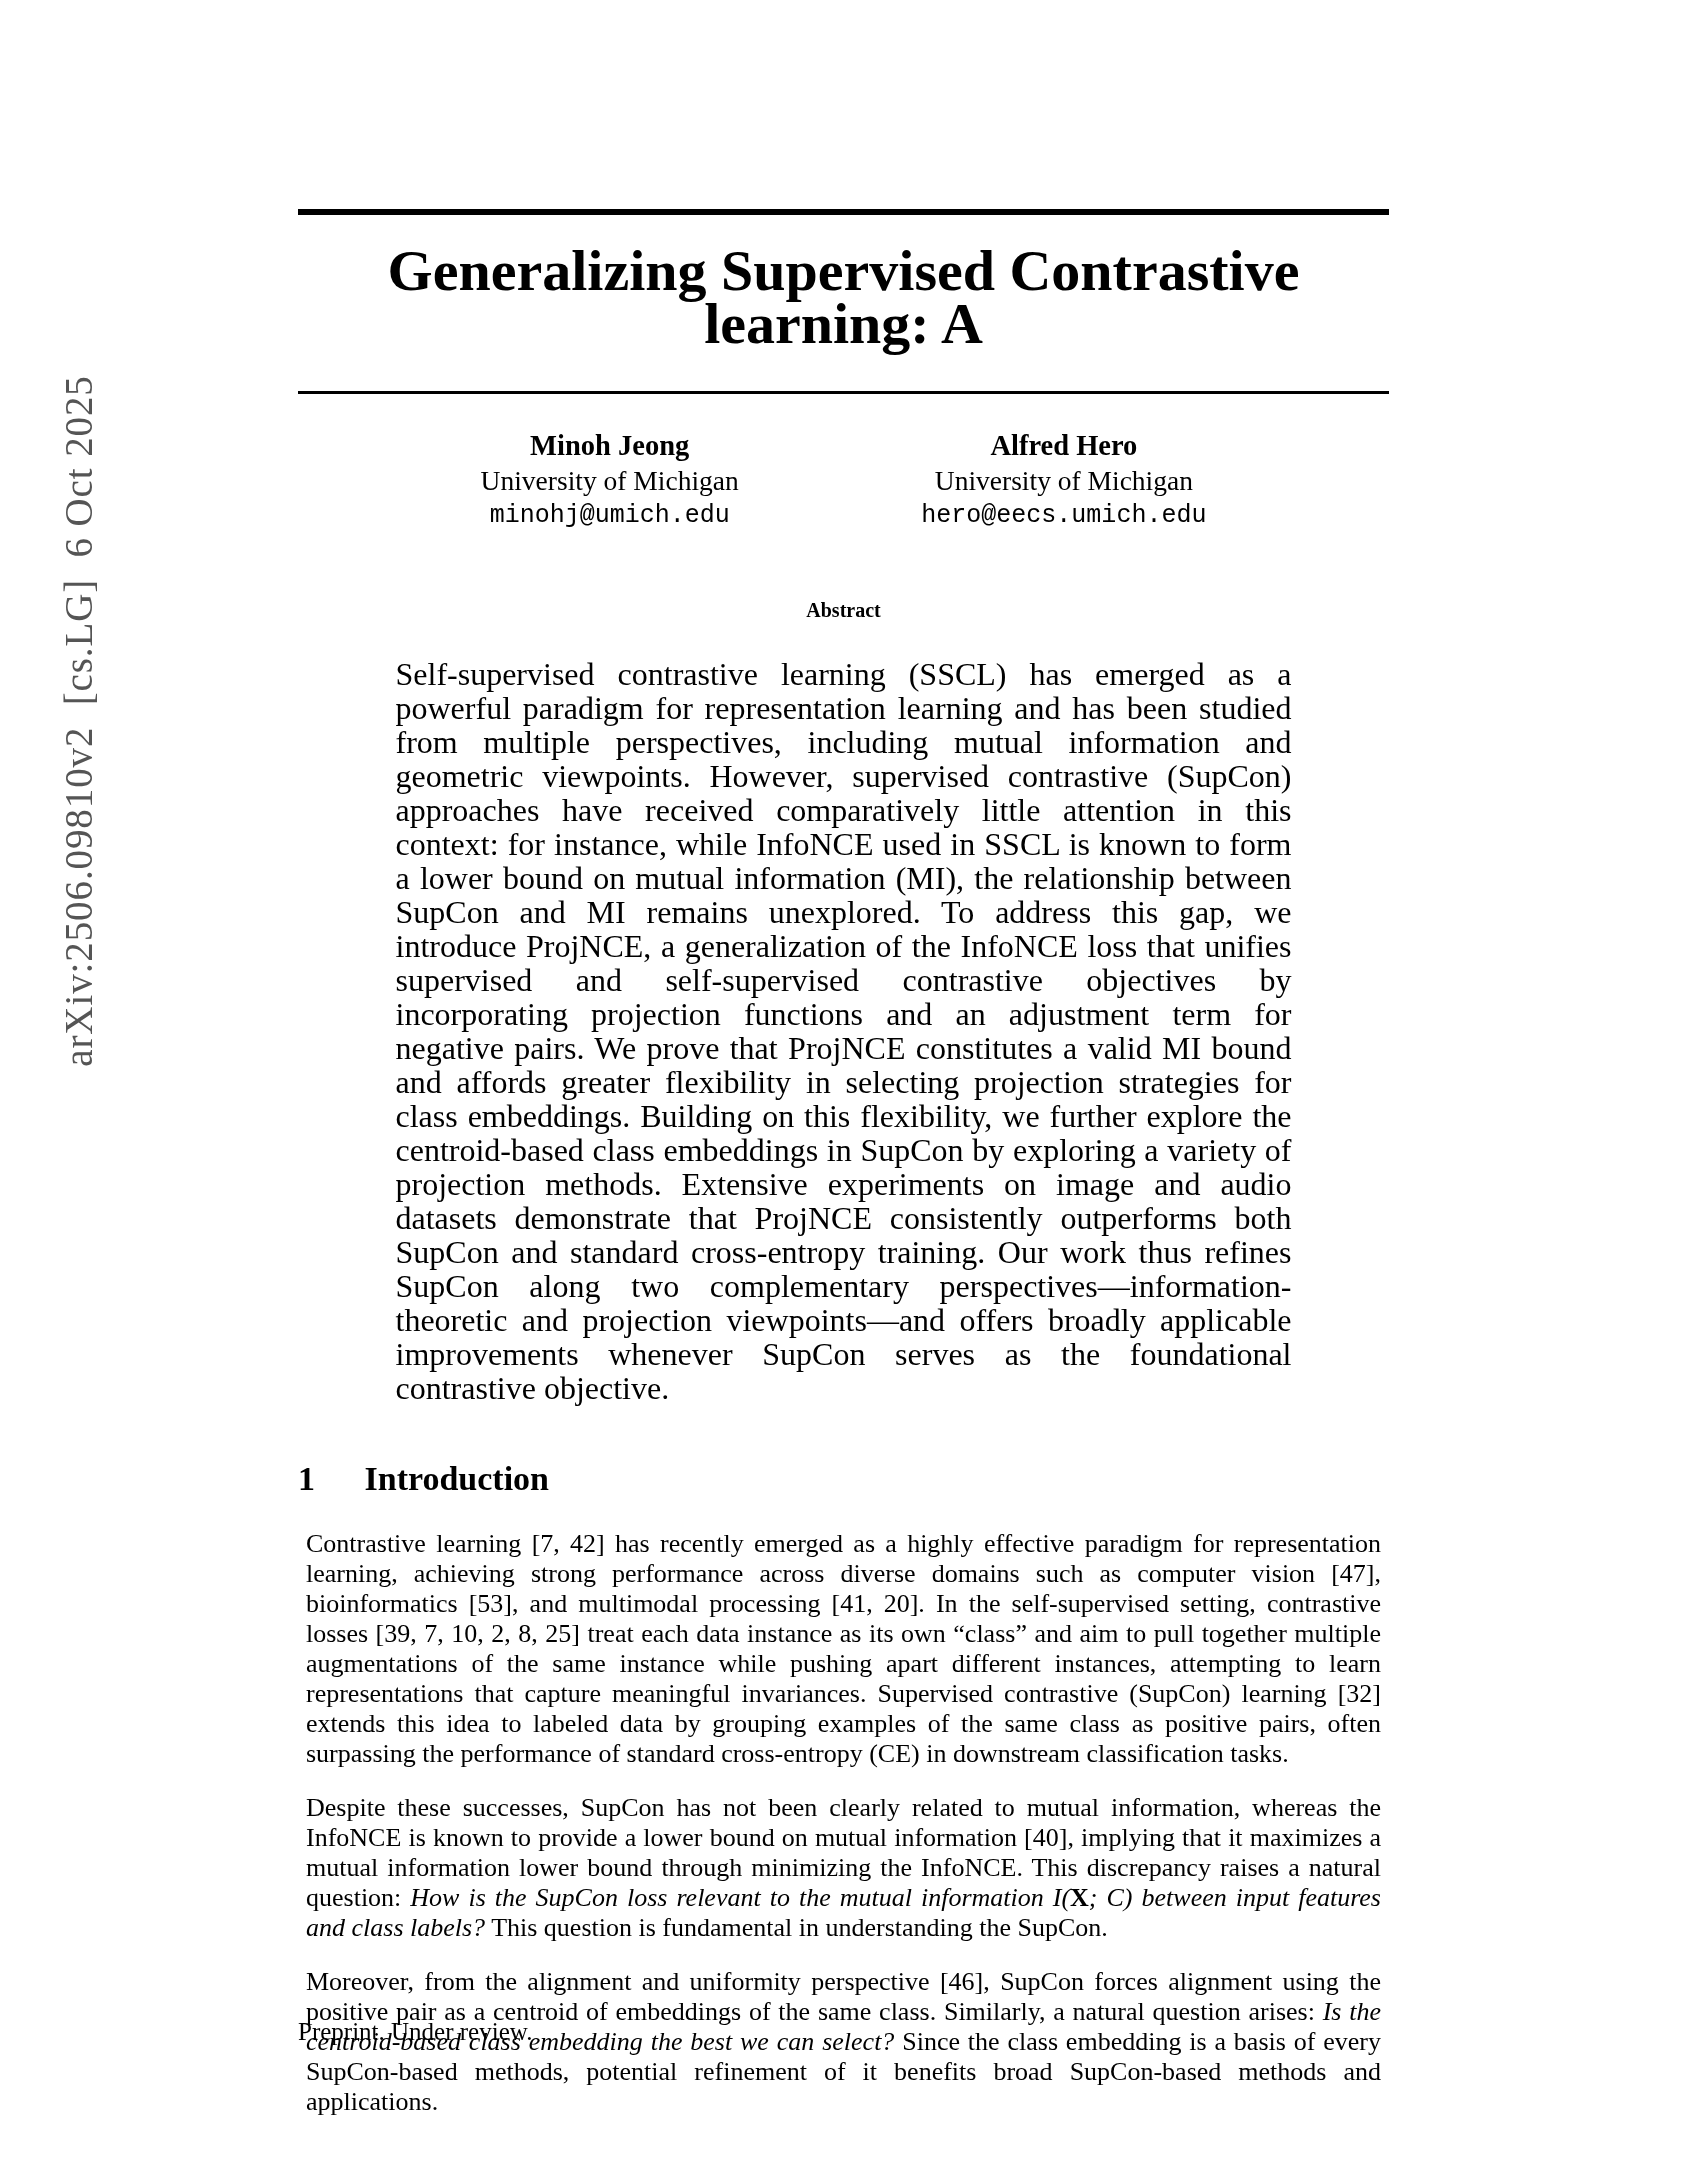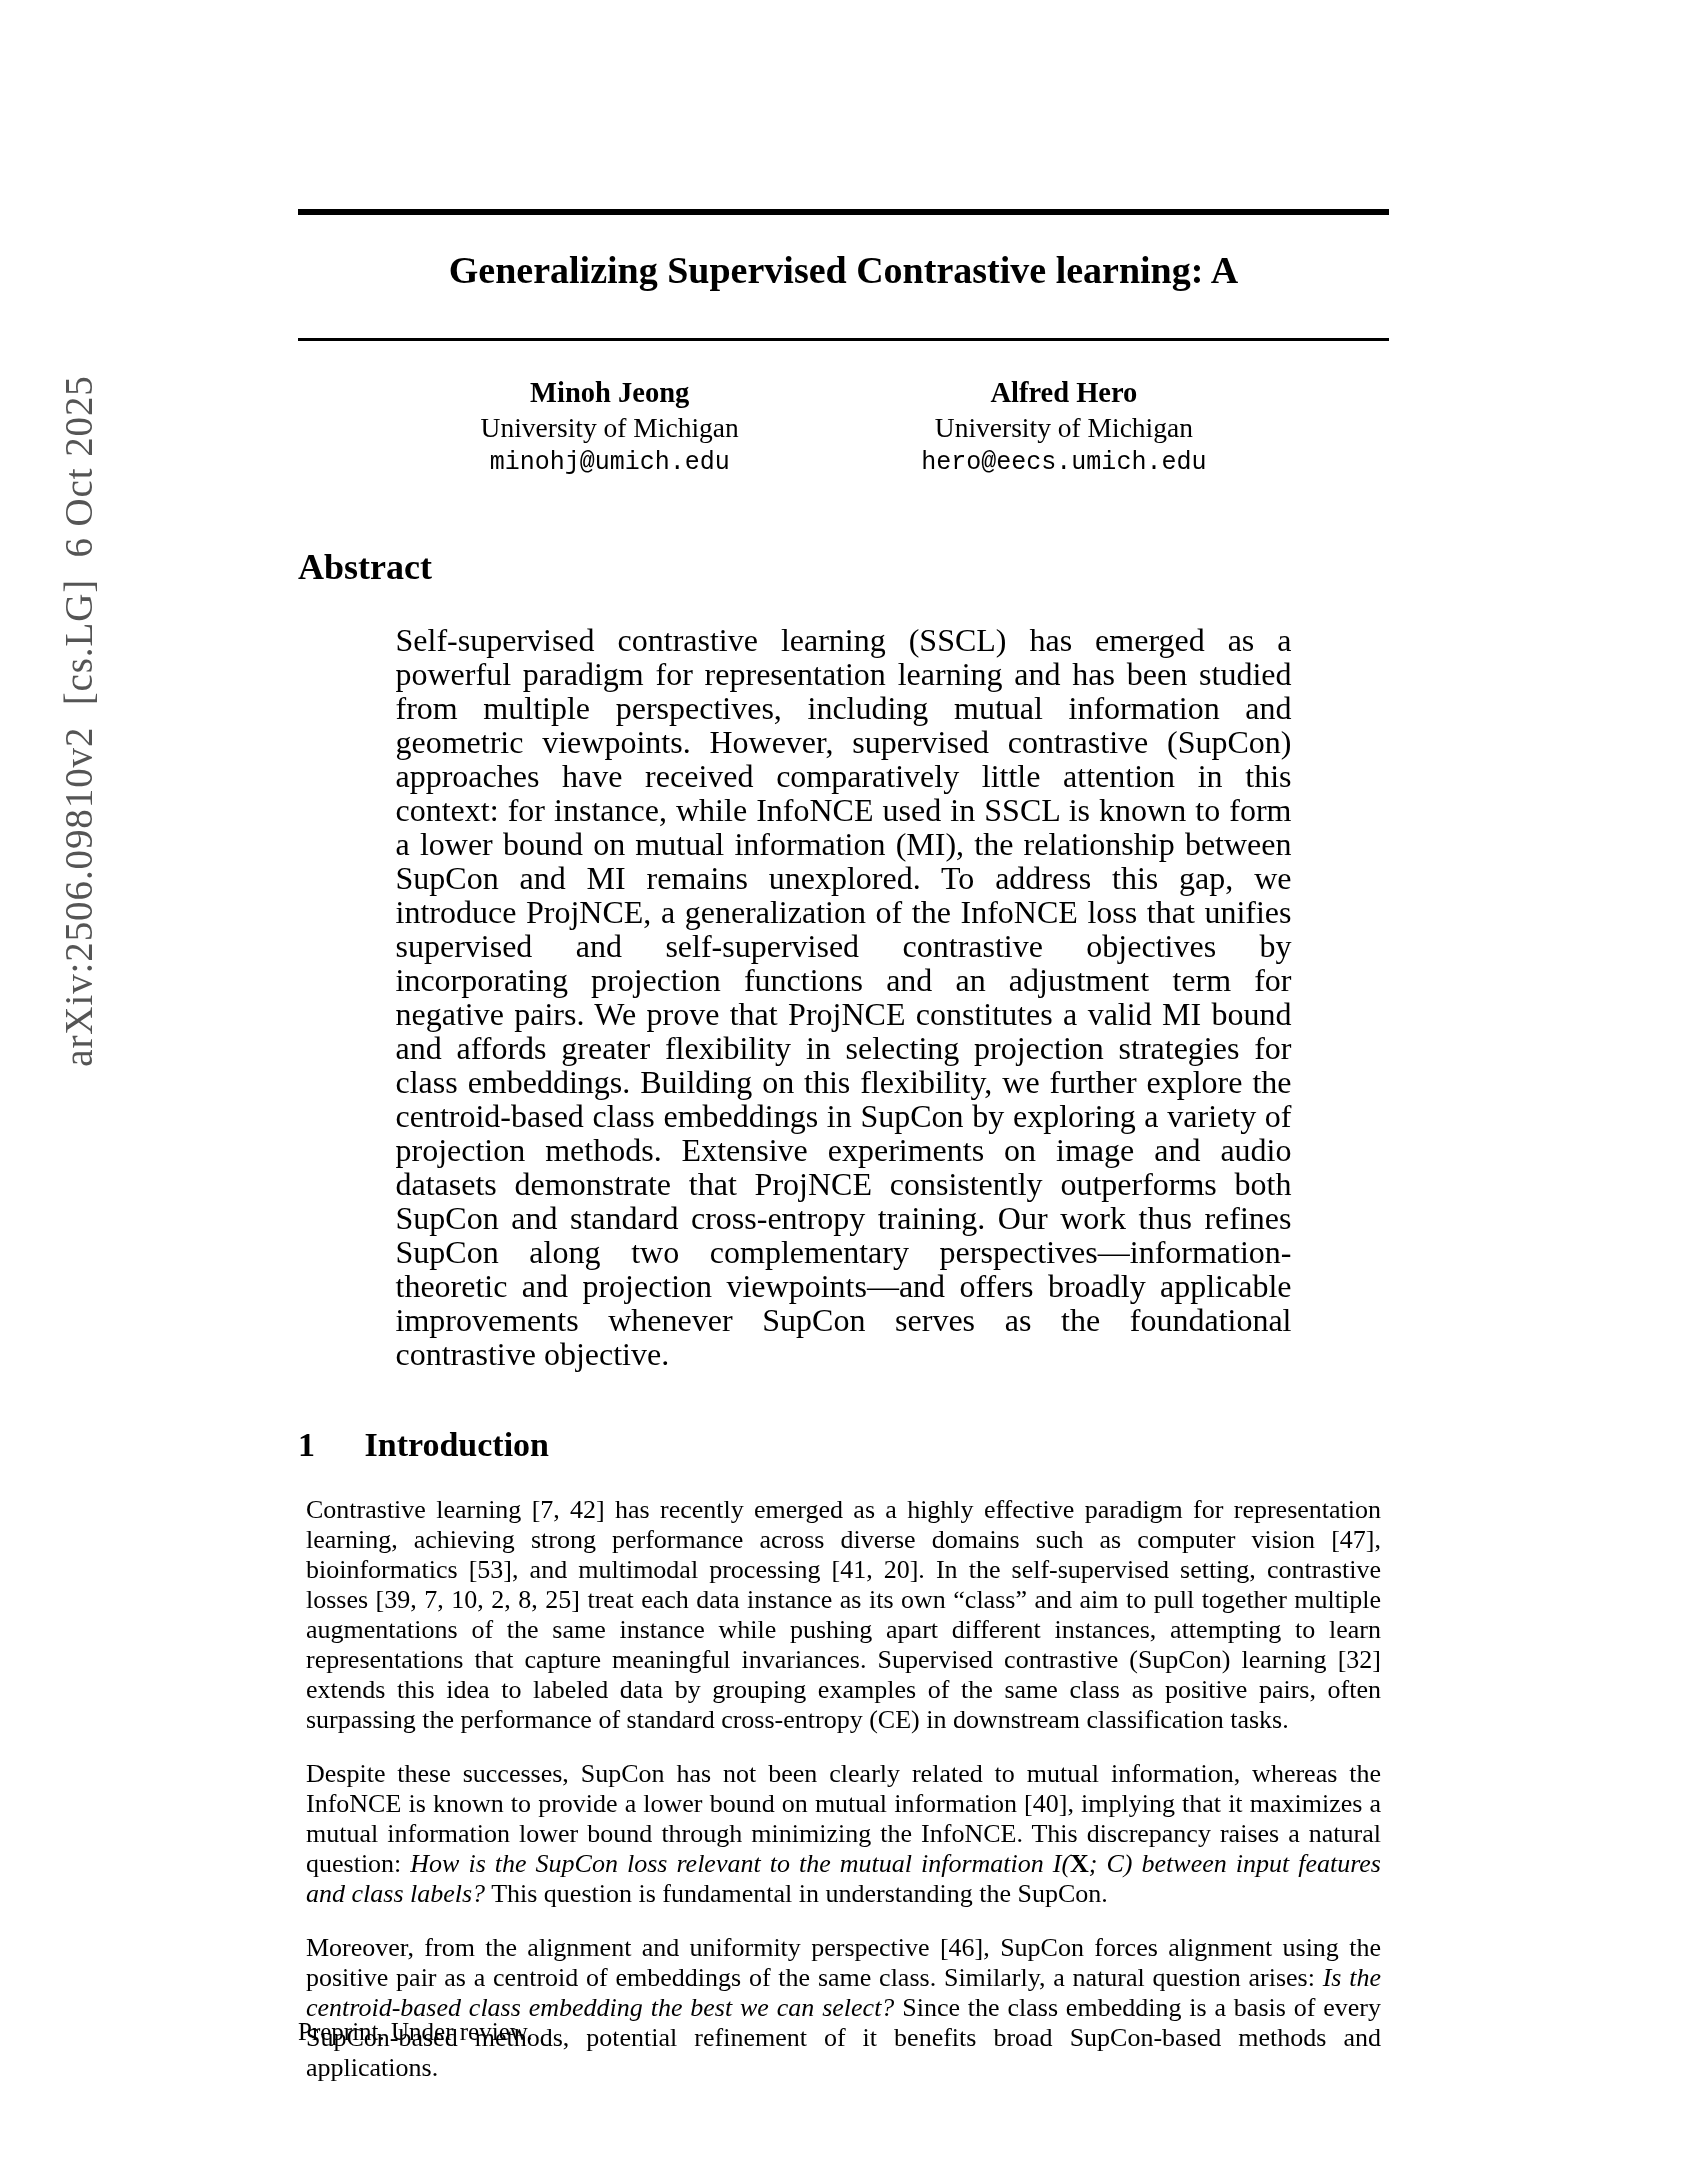--- a/index.html
+++ b/index.html
@@ -25,35 +25,36 @@
   }
 
   .content { position: absolute; left: 298px; top: 0; width: 1091px; }
 
   .rule-thick { margin-top: 209px; height: 6.4px; background: #000; }
   .rule-thin  { margin-top: 41px;  height: 2.8px; background: #000; }
 
   .title {
     margin: 29px 0 0;
     text-align: center;
-    font-size: 38px;
+    font-size: 58px;
     line-height: 53px;
     font-weight: bold;
   }
   .title-line { display: block; }
 
   .authors { display: flex; justify-content: space-evenly; margin-top: 34px; }
   .author { text-align: center; }
   .author-name  { font-size: 28.5px; font-weight: bold; line-height: 35px; }
   .author-affil { font-size: 27.5px; line-height: 35px; }
   .author-email { font-family: "Liberation Mono", monospace; font-size: 25px; line-height: 35px; }
 
   .abstract-heading {
     margin: 66px 0 0;
-    font-size: 36px;
+    text-align: center;
+    font-size: 20px;
     font-weight: bold;
   }
   .abstract-text {
     width: 896px;
     margin: 35px auto 0;
     font-size: 32px;
     line-height: 34px;
     text-align: justify;
   }
 

